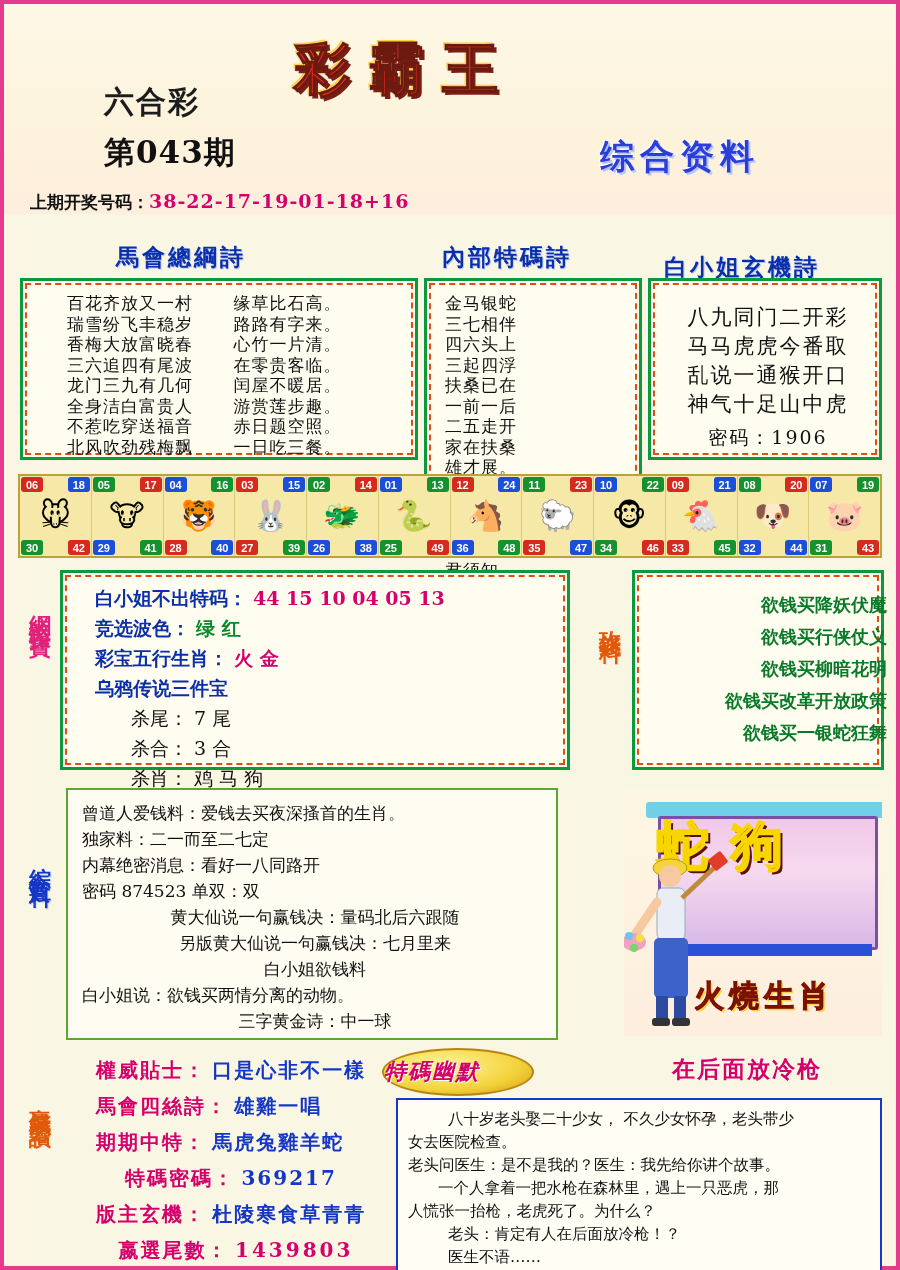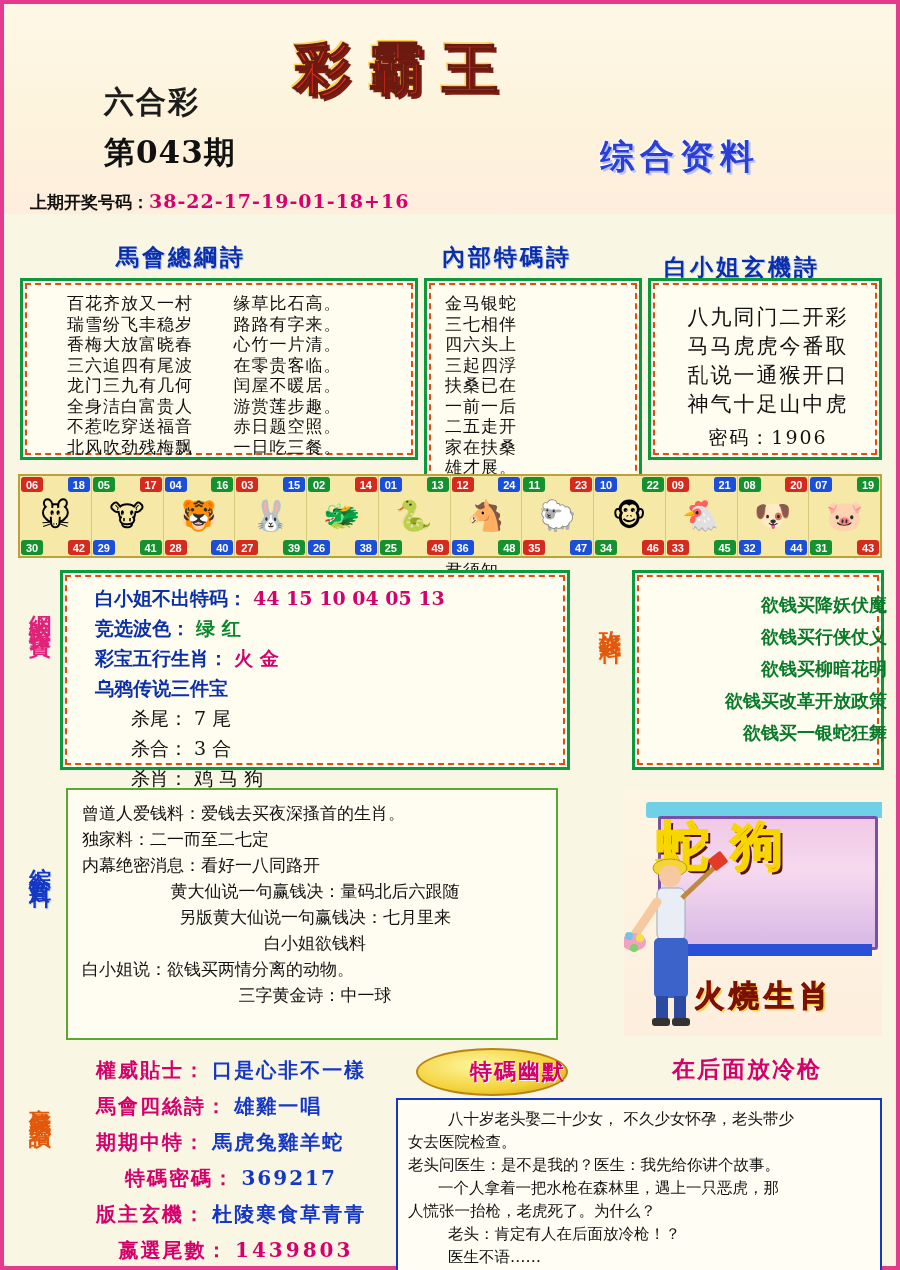--- a/index.html
+++ b/index.html
@@ -176,24 +176,24 @@
   .jokebox{
     position:absolute;left:392px;top:1094px;width:486px;height:181px;
     background:#fffdf4;border:2px solid #1437c4;box-sizing:border-box;
     padding:8px 10px;
   }
   .joketext{
     font-family:"DejaVu Serif","Liberation Serif",serif;
     font-size:15.5px;line-height:23px;color:#111;
   }
   .ovalbadge{
-    position:absolute;left:412px;top:1044px;width:148px;height:44px;
+    position:absolute;left:378px;top:1044px;width:148px;height:44px;
     background:radial-gradient(ellipse at 40% 35%,#fff6a0,#f3d23a 60%,#cf9a12);
     border:2px solid #b88512;border-radius:50%;
-    display:flex;align-items:center;justify-content:flex-end;
+    display:flex;align-items:center;justify-content:flex-start;font-style:italic;
   }
   .ovalbadge span{
     font-family:"DejaVu Serif","Liberation Serif",serif;
     font-size:22px;font-weight:bold;color:#d4006b;letter-spacing:2px;
     text-shadow:1px 1px 0 #fff;
   }
   .coldgun{
     position:absolute;left:668px;top:1050px;
     font-family:Liberation Sans, sans-serif;
     font-size:23px;font-weight:bold;color:#d4006b;letter-spacing:2px;
@@ -411,20 +411,21 @@
       <div>欲钱买改革开放政策</div>
       <div>欲钱买一银蛇狂舞</div>
     </div>
   </div>
 
   <div class="cbox" style="left:62px;top:784px;width:492px;height:252px;">
     <div class="ctext" style="position:absolute;left:14px;top:10px;width:466px;">
       <div style="text-align:left;">曾道人爱钱料：爱钱去买夜深搔首的生肖。</div>
       <div style="text-align:left;">独家料：二一而至二七定</div>
       <div style="text-align:left;">内幕绝密消息：看好一八同路开</div>
+      <div style="text-align:left;">密码 874523 单双：双</div>
       <div style="text-align:center;">黄大仙说一句赢钱决：量码北后六跟随</div>
       <div style="text-align:center;">另版黄大仙说一句赢钱决：七月里来</div>
       <div style="text-align:center;">白小姐欲钱料</div>
       <div style="text-align:left;">白小姐说：欲钱买两情分离的动物。</div>
       <div style="text-align:center;">三字黄金诗：中一球</div>
     </div>
   </div>
 
   <div class="illus">
     <div class="sign-top"></div>

